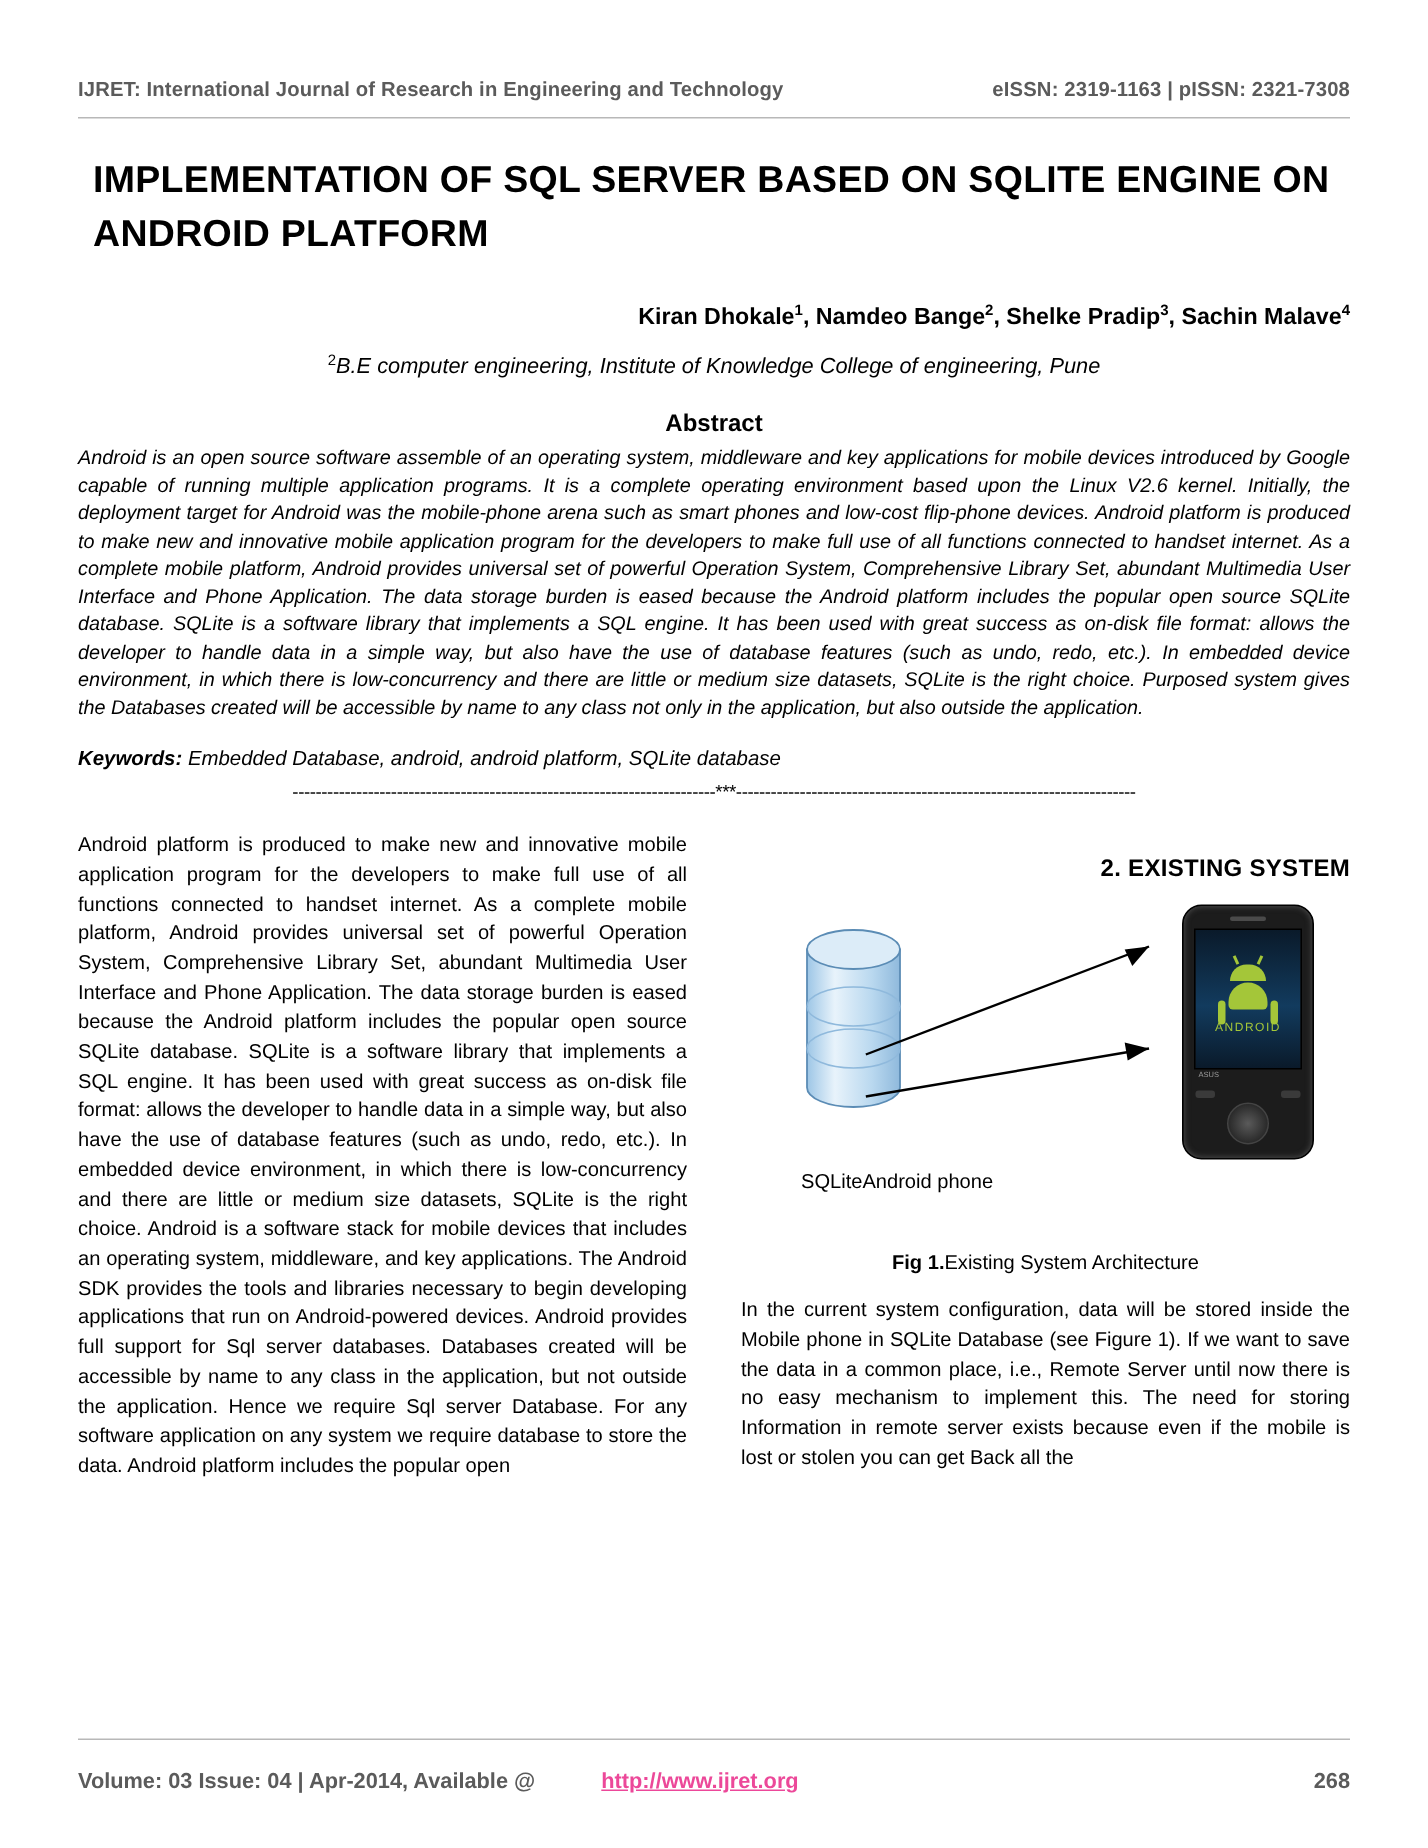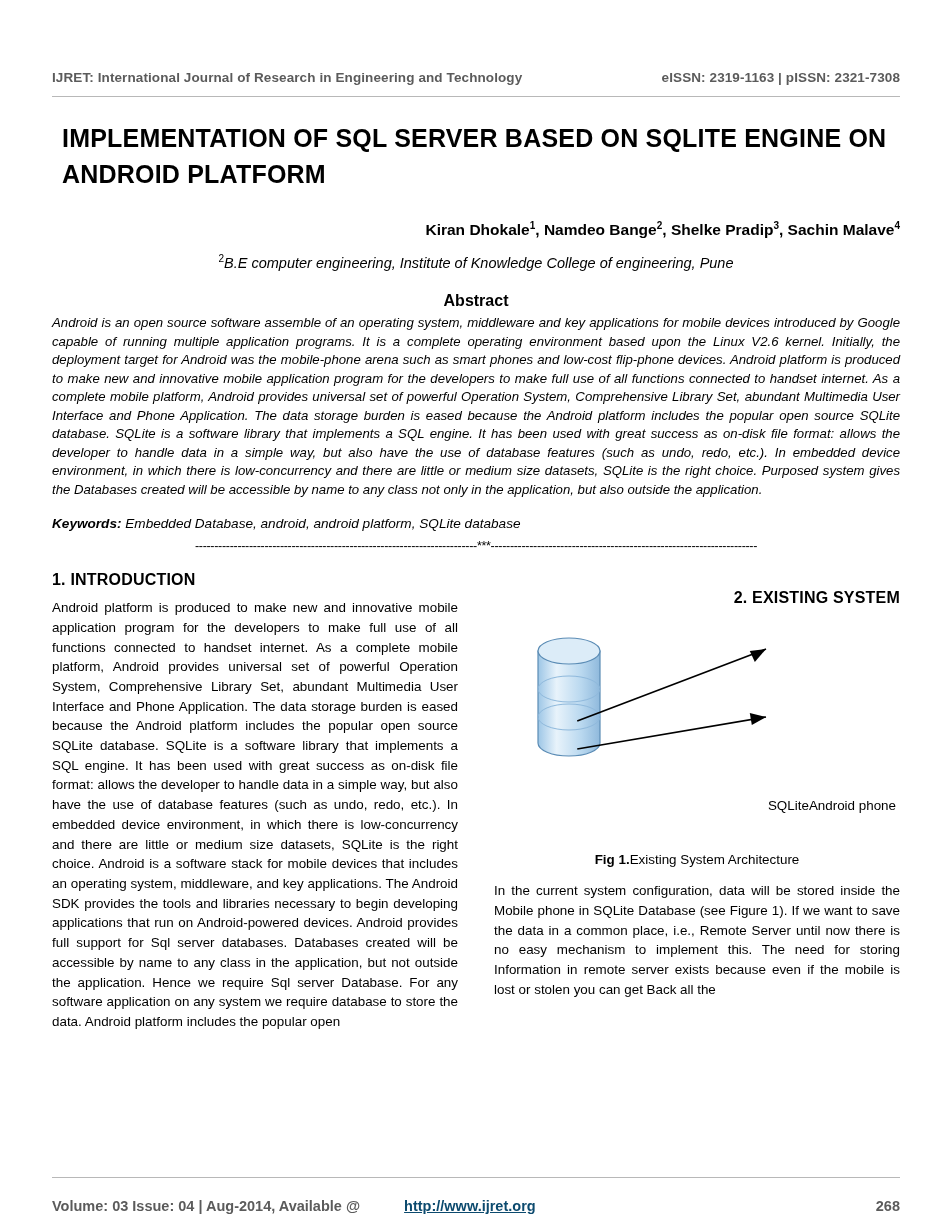--- a/index.html
+++ b/index.html
@@ -26,21 +26,20 @@
   .runhead {
     padding-top: 52px;
     display: flex;
     justify-content: space-between;
     align-items: baseline;
     font-family: "Liberation Sans", sans-serif;
     font-weight: bold;
     font-size: 13.5px;
     color: #5b5b5b;
     letter-spacing: 0.1px;
-    margin-top: 18px;
   }
   .runhead .right { white-space: nowrap; }
   .rule-top {
     border-bottom: 1px solid #b8b8b8;
     margin-top: 11px;
   }
   
   .title {
     font-family: "Liberation Sans", sans-serif;
     font-size: 25px;
@@ -128,21 +127,21 @@
     position: relative;
     height: 215px;
   }
   .fig-canvas {
     position: relative;
     width: 100%;
     height: 175px;
   }
   .fig-labels {
     display: flex;
-    justify-content: flex-end;
+    justify-content: flex-start;
     font-family: "Liberation Sans", sans-serif;
     font-size: 13.4px;
     padding: 2px 4px 0 40px;
   }
   .fig-caption {
     font-family: "Liberation Sans", sans-serif;
     font-size: 13.4px;
     text-align: center;
     margin-top: 16px;
   }
@@ -265,21 +264,21 @@
     bottom: 36px;
     display: flex;
     justify-content: space-between;
     align-items: baseline;
     font-family: "Liberation Sans", sans-serif;
     font-weight: bold;
     font-size: 14.5px;
     color: #5b5b5b;
   }
   .footer a {
-    color: #0c4a6e;
+    color: #ec4899;
     text-decoration: underline;
     padding-left: 40px;
   }
 </style>
 </head>
 <body>
 
 <div class="page">
 
   <div class="runhead">
@@ -303,21 +302,20 @@
 
   <div class="keywords">
     <b>Keywords:</b><span> Embedded Database, android, android platform, SQLite database</span>
   </div>
 
   <div class="sep">-------------------------------------------------------------------------***---------------------------------------------------------------------</div>
 
   <div class="columns">
 
     <div class="col">
-      <div class="sec-head">1. INTRODUCTION</div>
       <p class="body">Android platform is produced to make new and innovative mobile application program for the developers to make full use of all functions connected to handset internet. As a complete mobile platform, Android provides universal set of powerful Operation System, Comprehensive Library Set, abundant Multimedia User Interface and Phone Application. The data storage burden is eased because the Android platform includes the popular open source SQLite database. SQLite is a software library that implements a SQL engine. It has been used with great success as on-disk file format: allows the developer to handle data in a simple way, but also have the use of database features (such as undo, redo, etc.). In embedded device environment, in which there is low-concurrency and there are little or medium size datasets, SQLite is the right choice. Android is a software stack for mobile devices that includes an operating system, middleware, and key applications. The Android SDK provides the tools and libraries necessary to begin developing applications that run on Android-powered devices. Android provides full support for Sql server databases. Databases created will be accessible by name to any class in the application, but not outside the application. Hence we require Sql server Database. For any software application on any system we require database to store the data. Android platform includes the popular open</p>
     </div>
 
     <div class="col">
 
       <div class="sec-head second">2. EXISTING SYSTEM</div>
 
       <div class="figure-wrap">
         <div class="fig-canvas">
 
@@ -338,37 +336,49 @@
 
           <svg style="position:absolute;left:0;top:0;width:100%;height:175px;" viewBox="0 0 400 175" preserveAspectRatio="none">
             <g stroke="#000" stroke-width="1.6" fill="none">
               <line x1="82" y1="100" x2="268" y2="28"></line>
               <line x1="82" y1="128" x2="268" y2="96"></line>
             </g>
             <polygon points="268,28 252,30 257,41" fill="#000"></polygon>
             <polygon points="268,96 252,92 254,104" fill="#000"></polygon>
           </svg>
 
+          <div class="phone">
+            <div class="speaker"></div>
+            <div class="screen">
+              <div class="droid-head"></div>
+              <div class="droid-body droid-arms"></div>
+              <div class="droid-word">ANDROID</div>
+            </div>
+            <div class="brand">ASUS</div>
+            <div class="k l"></div>
+            <div class="k r"></div>
+            <div class="pad"></div>
+          </div>
         </div>
 
         <div class="fig-labels">
           <span>SQLite</span>
           <span>Android phone</span>
         </div>
       </div>
 
       <div class="fig-caption">
         <b>Fig 1.</b><span>Existing System Architecture</span>
       </div>
 
       <p class="body" style="margin-top:14px;">In the current system configuration, data will be stored inside the Mobile phone in SQLite Database (see Figure 1). If we want to save the data in a common place, i.e., Remote Server until now there is no easy mechanism to implement this. The need for storing Information in remote server exists because even if the mobile is lost or stolen you can get Back all the</p>
     </div>
   </div>
 
   <div class="rule-bottom"></div>
   <div class="footer">
     <div>
-      <span>Volume: 03 Issue: 04 | Aug-2014, Available @ </span><a href="#">http://www.ijret.org</a>
+      <span>Volume: 03 Issue: 04 | Apr-2014, Available @ </span><a href="#">http://www.ijret.org</a>
     </div>
     <div>268</div>
   </div>
 
 </div>
 
 </body></html>

